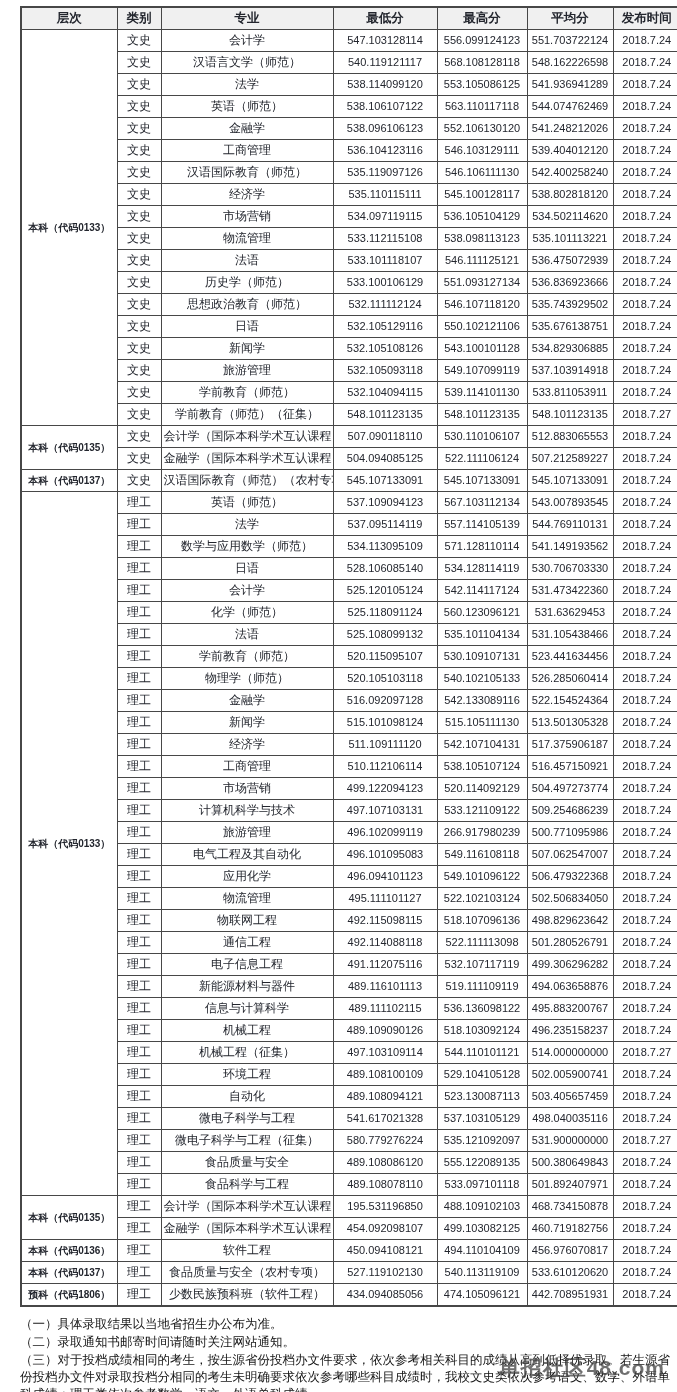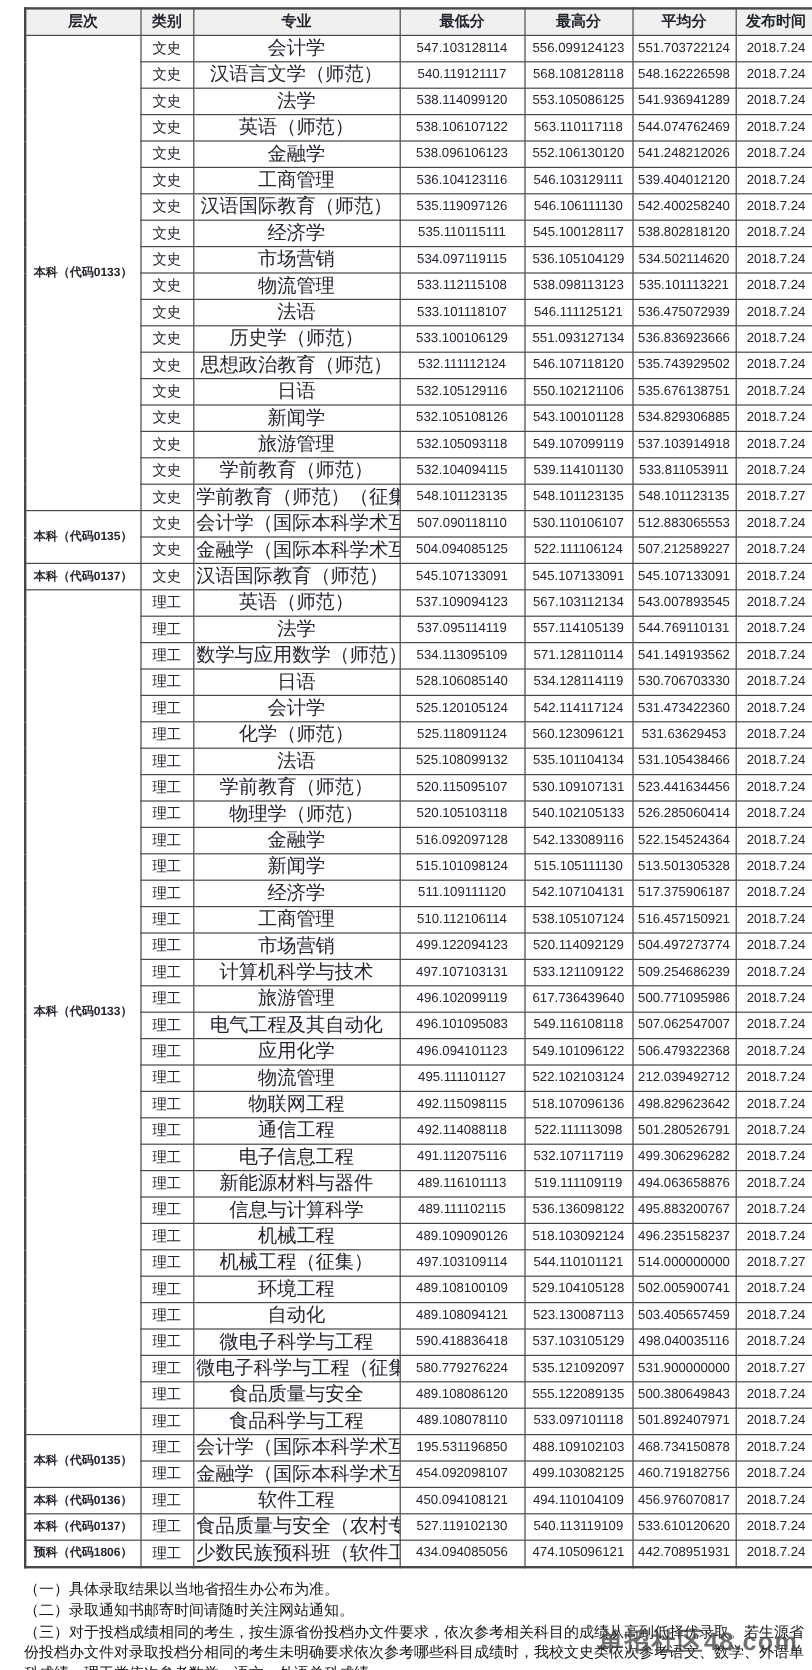--- a/index.html
+++ b/index.html
@@ -25,21 +25,21 @@
   }
   table.scores td.num{font-size:11px;}
   table.scores td.date{font-size:11px;}
   table.scores td.level-cell{
     white-space:normal;
     font-size:10px;
     line-height:15px;
     font-weight:bold;
     padding:0 6px;
   }
-  table.scores td.major-cell{font-size:16px;}
+  table.scores td.major-cell{font-size:12px;}
   .notes{margin-top:9px;width:660px;font-size:12.5px;line-height:17px;color:#141414;}
   .notes p{margin:0 0 1px 0;}
   .watermark{
     position:absolute;
     right:12px;
     bottom:10px;
     font-size:21px;
     font-weight:bold;
     color:rgba(255,148,0,0.75);
     letter-spacing:1px;
@@ -362,21 +362,21 @@
           <td class="major-cell">计算机科学与技术</td>
           <td class="num">497.107103131</td>
           <td class="num">533.121109122</td>
           <td class="num">509.254686239</td>
           <td class="date">2018.7.24</td>
         </tr>
         <tr>
           <td>理工</td>
           <td class="major-cell">旅游管理</td>
           <td class="num">496.102099119</td>
-          <td class="num">617.736439640</td>
+          <td class="num">266.917980239</td>
           <td class="num">500.771095986</td>
           <td class="date">2018.7.24</td>
         </tr>
         <tr>
           <td>理工</td>
           <td class="major-cell">电气工程及其自动化</td>
           <td class="num">496.101095083</td>
           <td class="num">549.116108118</td>
           <td class="num">507.062547007</td>
           <td class="date">2018.7.24</td>
@@ -387,21 +387,21 @@
           <td class="num">496.094101123</td>
           <td class="num">549.101096122</td>
           <td class="num">506.479322368</td>
           <td class="date">2018.7.24</td>
         </tr>
         <tr>
           <td>理工</td>
           <td class="major-cell">物流管理</td>
           <td class="num">495.111101127</td>
           <td class="num">522.102103124</td>
-          <td class="num">212.039492712</td>
+          <td class="num">502.506834050</td>
           <td class="date">2018.7.24</td>
         </tr>
         <tr>
           <td>理工</td>
           <td class="major-cell">物联网工程</td>
           <td class="num">492.115098115</td>
           <td class="num">518.107096136</td>
           <td class="num">498.829623642</td>
           <td class="date">2018.7.24</td>
         </tr>
@@ -465,21 +465,21 @@
           <td>理工</td>
           <td class="major-cell">自动化</td>
           <td class="num">489.108094121</td>
           <td class="num">523.130087113</td>
           <td class="num">503.405657459</td>
           <td class="date">2018.7.24</td>
         </tr>
         <tr>
           <td>理工</td>
           <td class="major-cell">微电子科学与工程</td>
-          <td class="num">590.418836418</td>
+          <td class="num">541.617021328</td>
           <td class="num">537.103105129</td>
           <td class="num">498.040035116</td>
           <td class="date">2018.7.24</td>
         </tr>
         <tr>
           <td>理工</td>
           <td class="major-cell">微电子科学与工程（征集）</td>
           <td class="num">580.779276224</td>
           <td class="num">535.121092097</td>
           <td class="num">531.900000000</td>

